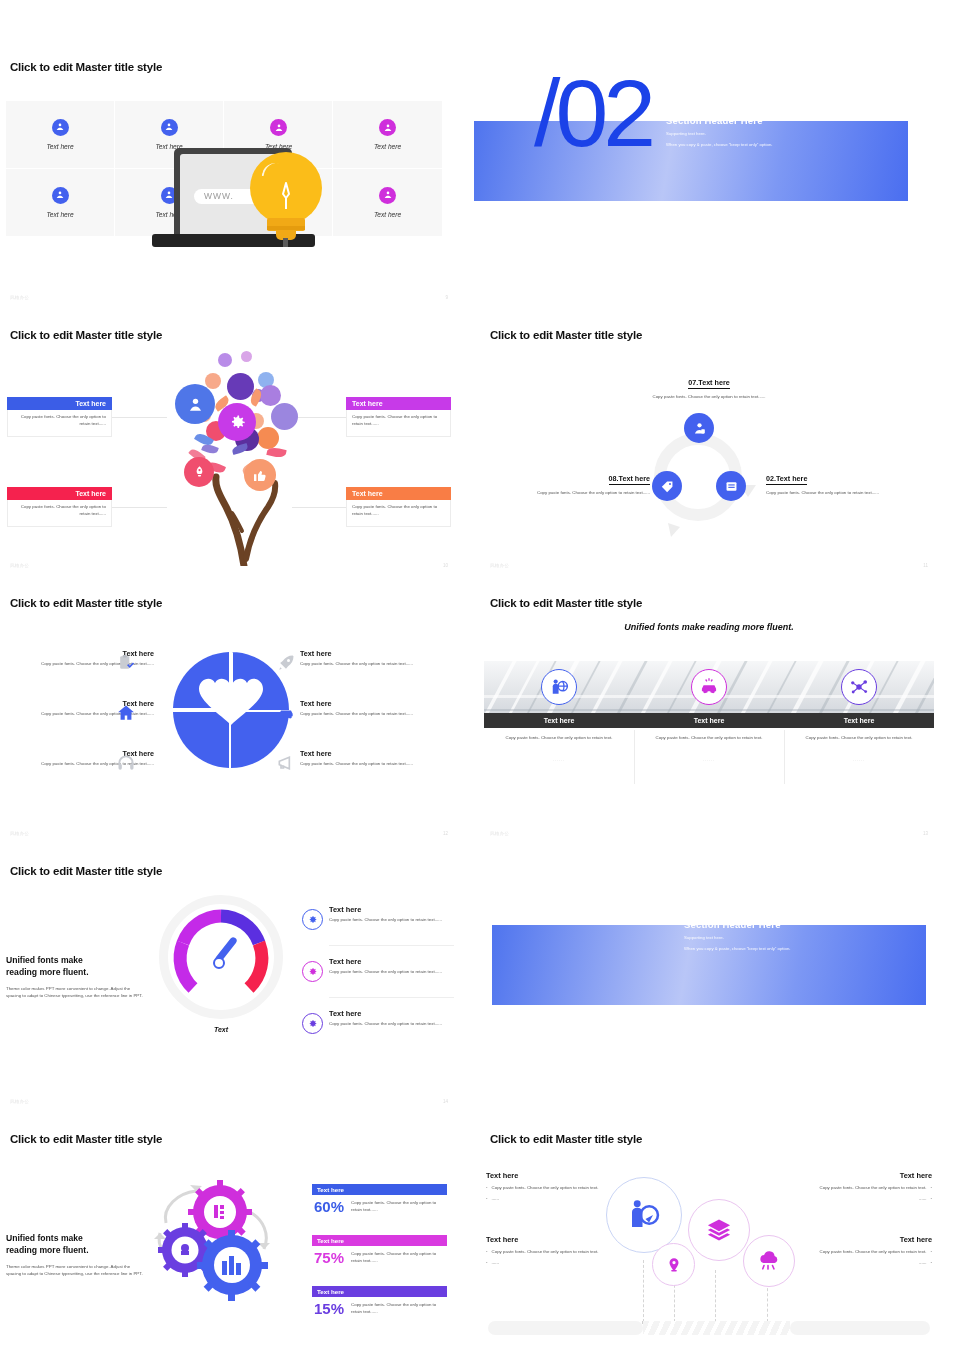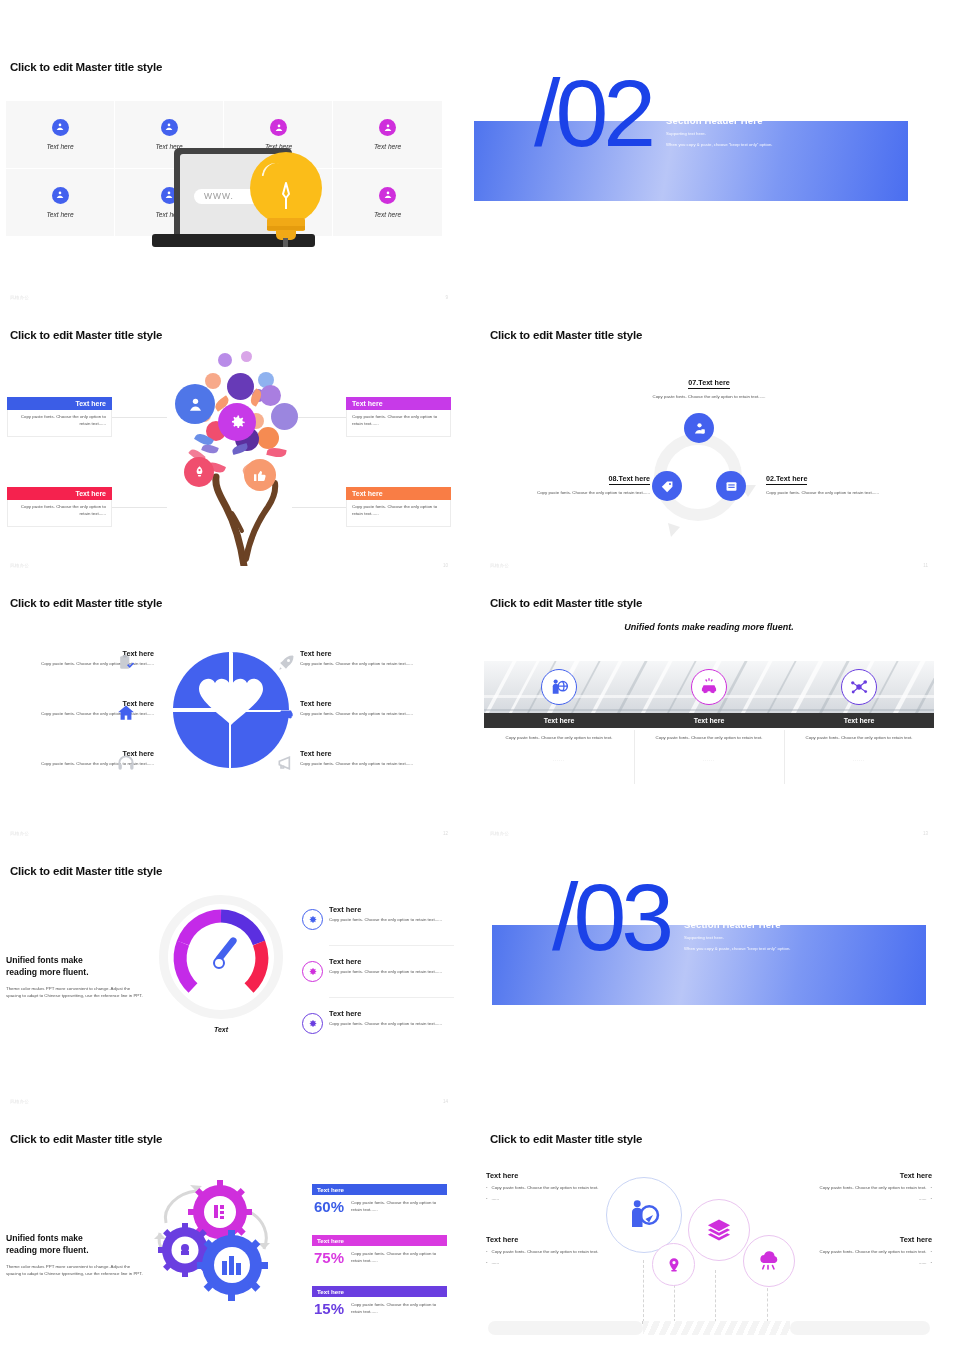--- a/index.html
+++ b/index.html
@@ -828,21 +828,20 @@
     <div class="ih">Text here</div>
     <div class="ib body-txt">Copy paste fonts. Choose the only option to retain text......</div>
   </div>
 
   <div class="footer-wm">风格办公</div>
   <div class="page-num">14</div>
 </div>
 
 <div class="slide" style="left:484px; top:812px;">
   <div class="sec-band"></div>
-  <div class="sec-num">/03</div>
   <div class="sec-head">
     <h3>Section Header Here</h3>
     <p class="s1">Supporting text here.</p>
     <p class="s2">When you copy &amp; paste, choose "keep text only" option.</p>
   </div>
 </div>
 
 <div class="slide" style="left:4px; top:1080px;">
   <div class="slide-title">Click to edit Master title style</div>
 

